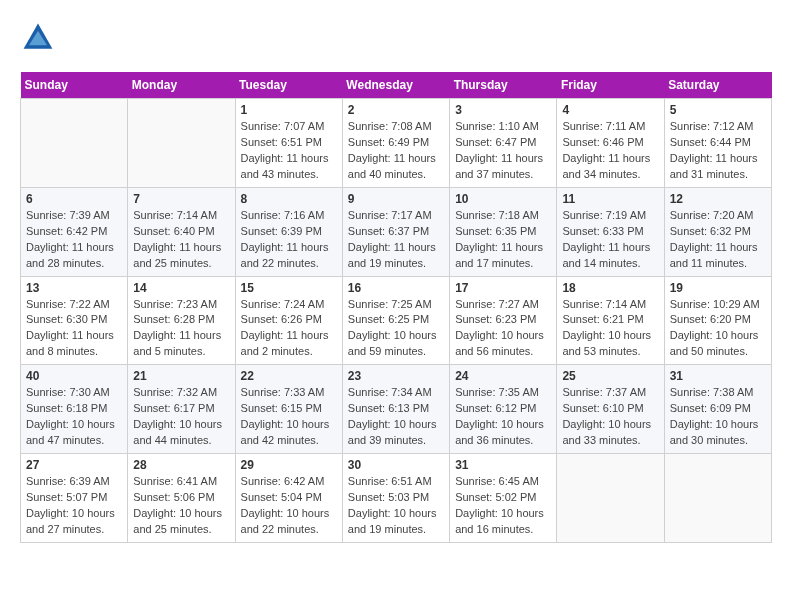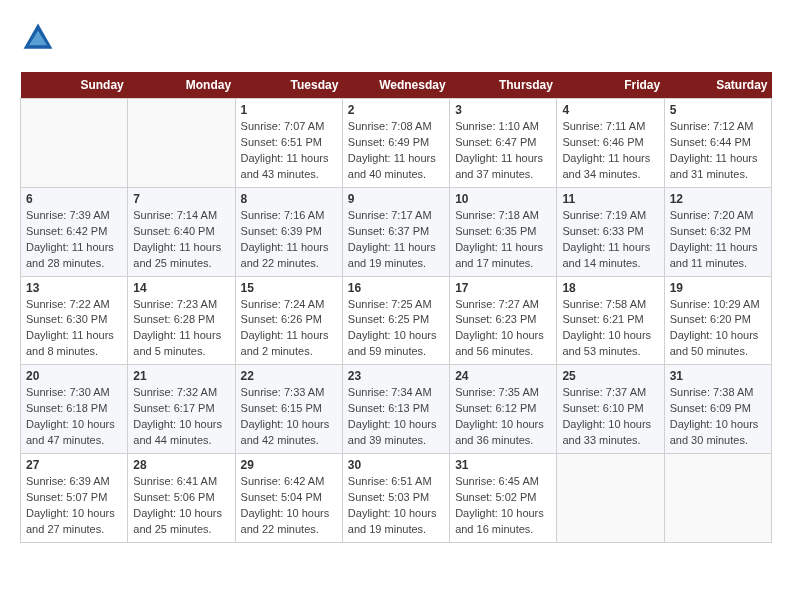--- a/index.html
+++ b/index.html
@@ -51,24 +51,24 @@
     .subtitle {
       font-size: 14px;
       color: #555;
     }
     table {
       width: 100%;
       border-collapse: collapse;
       font-size: 11px;
     }
     thead tr th {
-      background-color: #7f1d1d;
+      background-color: #a21caf;
       color: white;
       padding: 6px 4px;
-      text-align: right;
+      text-align: left;
       font-size: 12px;
       font-weight: bold;
     }
     tbody tr td {
       border: 1px solid #d0d0d0;
       vertical-align: top;
       padding: 4px 5px;
       width: calc(100% / 7);
       min-height: 70px;
       background: #fff;
@@ -246,36 +246,36 @@
         </td>
         <td>
           <span class="day-number">17</span>
           <div class="day-info">Sunrise: 7:27 AM
 Sunset: 6:23 PM
 Daylight: 10 hours
 and 56 minutes.</div>
         </td>
         <td>
           <span class="day-number">18</span>
-          <div class="day-info">Sunrise: 7:58 AM
+          <div class="day-info">Sunrise: 7:14 AM
 Sunset: 6:21 PM
 Daylight: 10 hours
 and 53 minutes.</div>
         </td>
         <td>
           <span class="day-number">19</span>
           <div class="day-info">Sunrise: 10:29 AM
 Sunset: 6:20 PM
 Daylight: 10 hours
 and 50 minutes.</div>
         </td>
       </tr>
       <tr>
         <td>
-          <span class="day-number">20</span>
+          <span class="day-number">40</span>
           <div class="day-info">Sunrise: 7:30 AM
 Sunset: 6:18 PM
 Daylight: 10 hours
 and 47 minutes.</div>
         </td>
         <td>
           <span class="day-number">21</span>
           <div class="day-info">Sunrise: 7:32 AM
 Sunset: 6:17 PM
 Daylight: 10 hours

